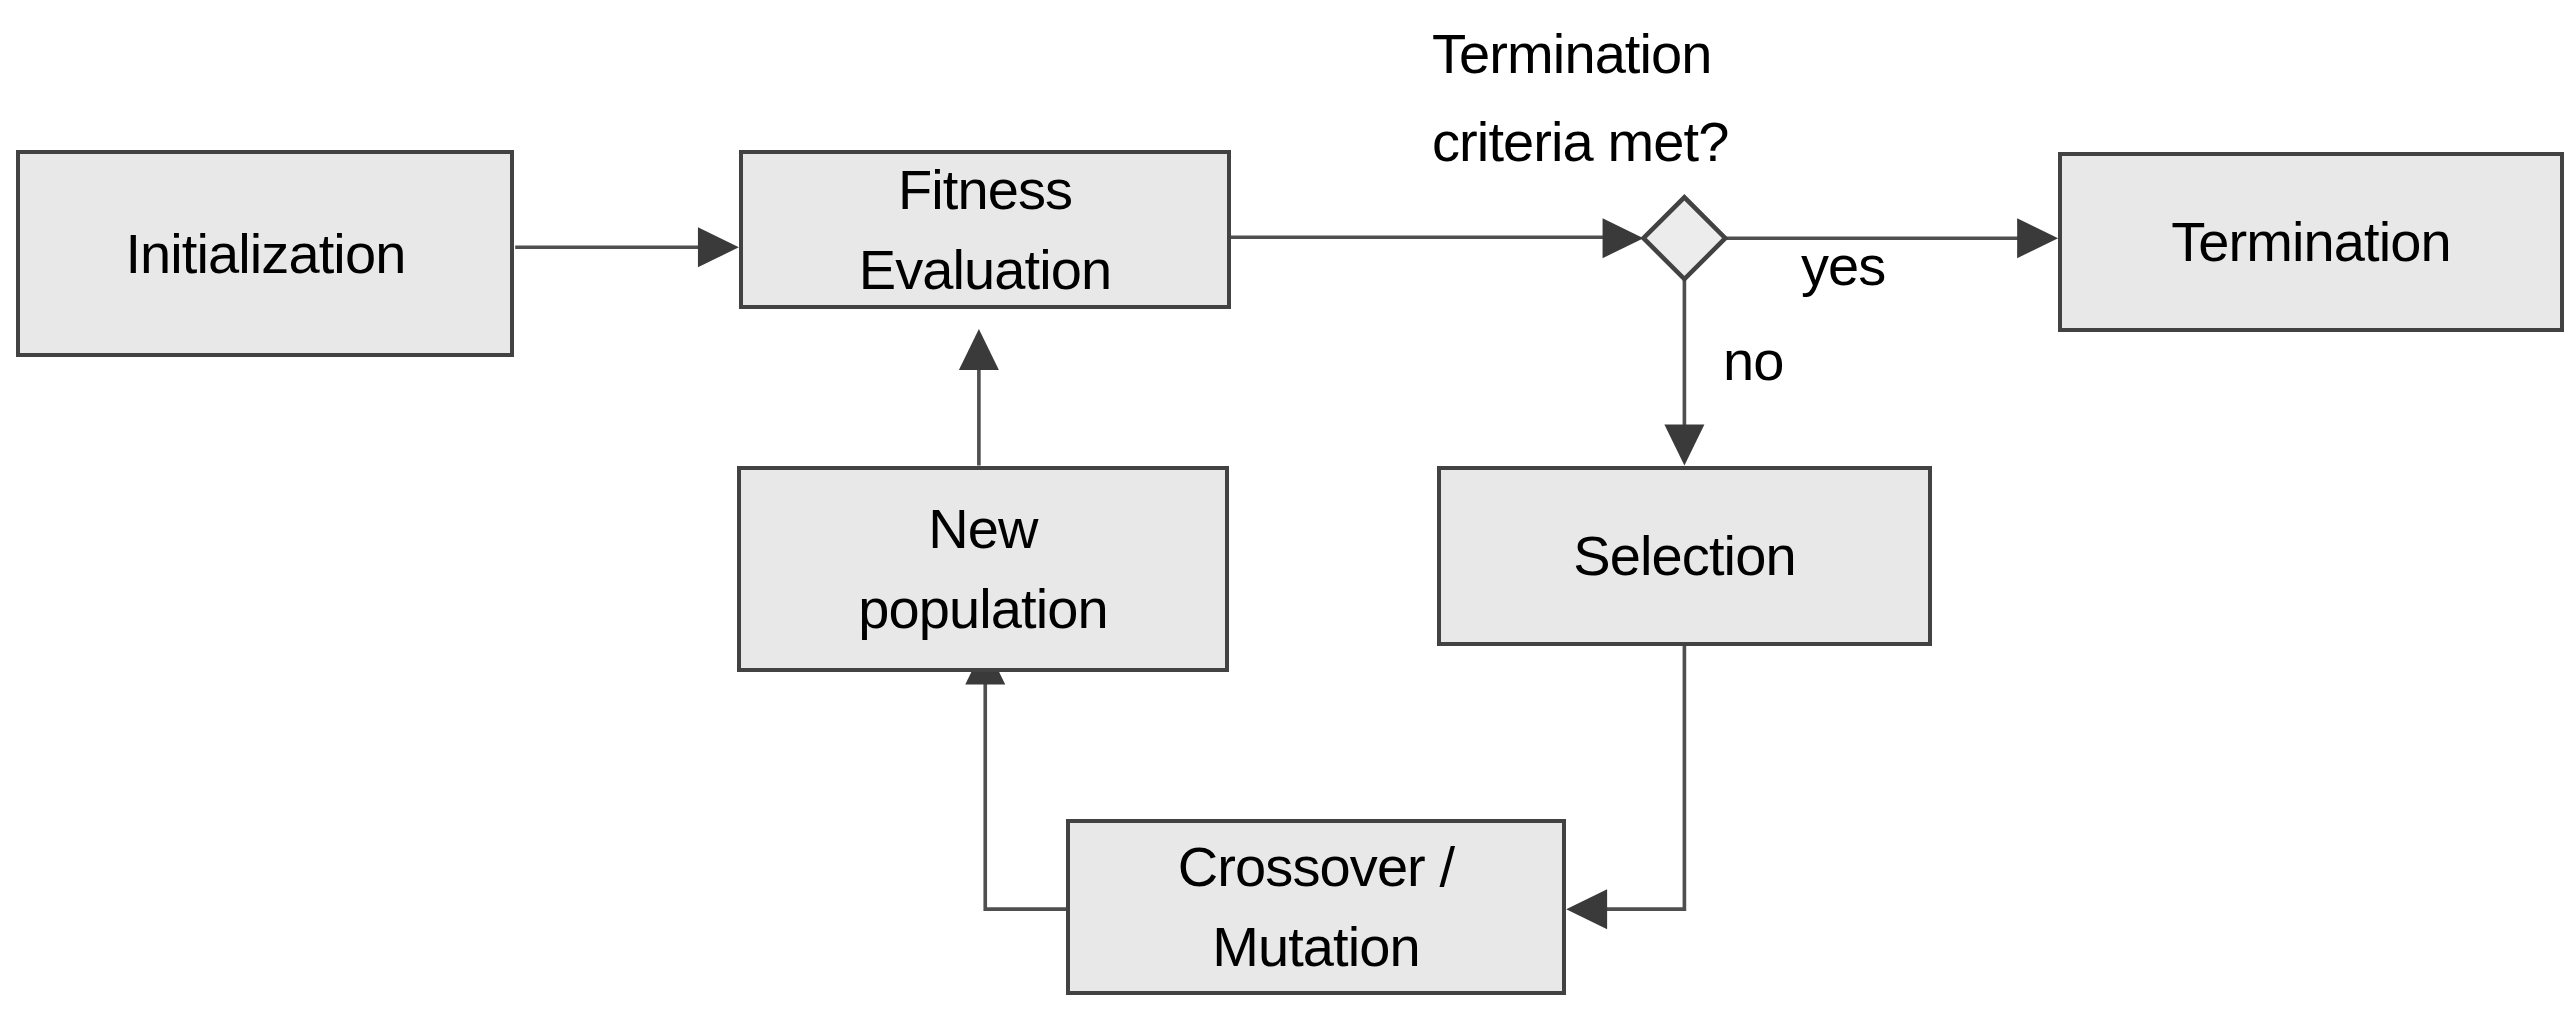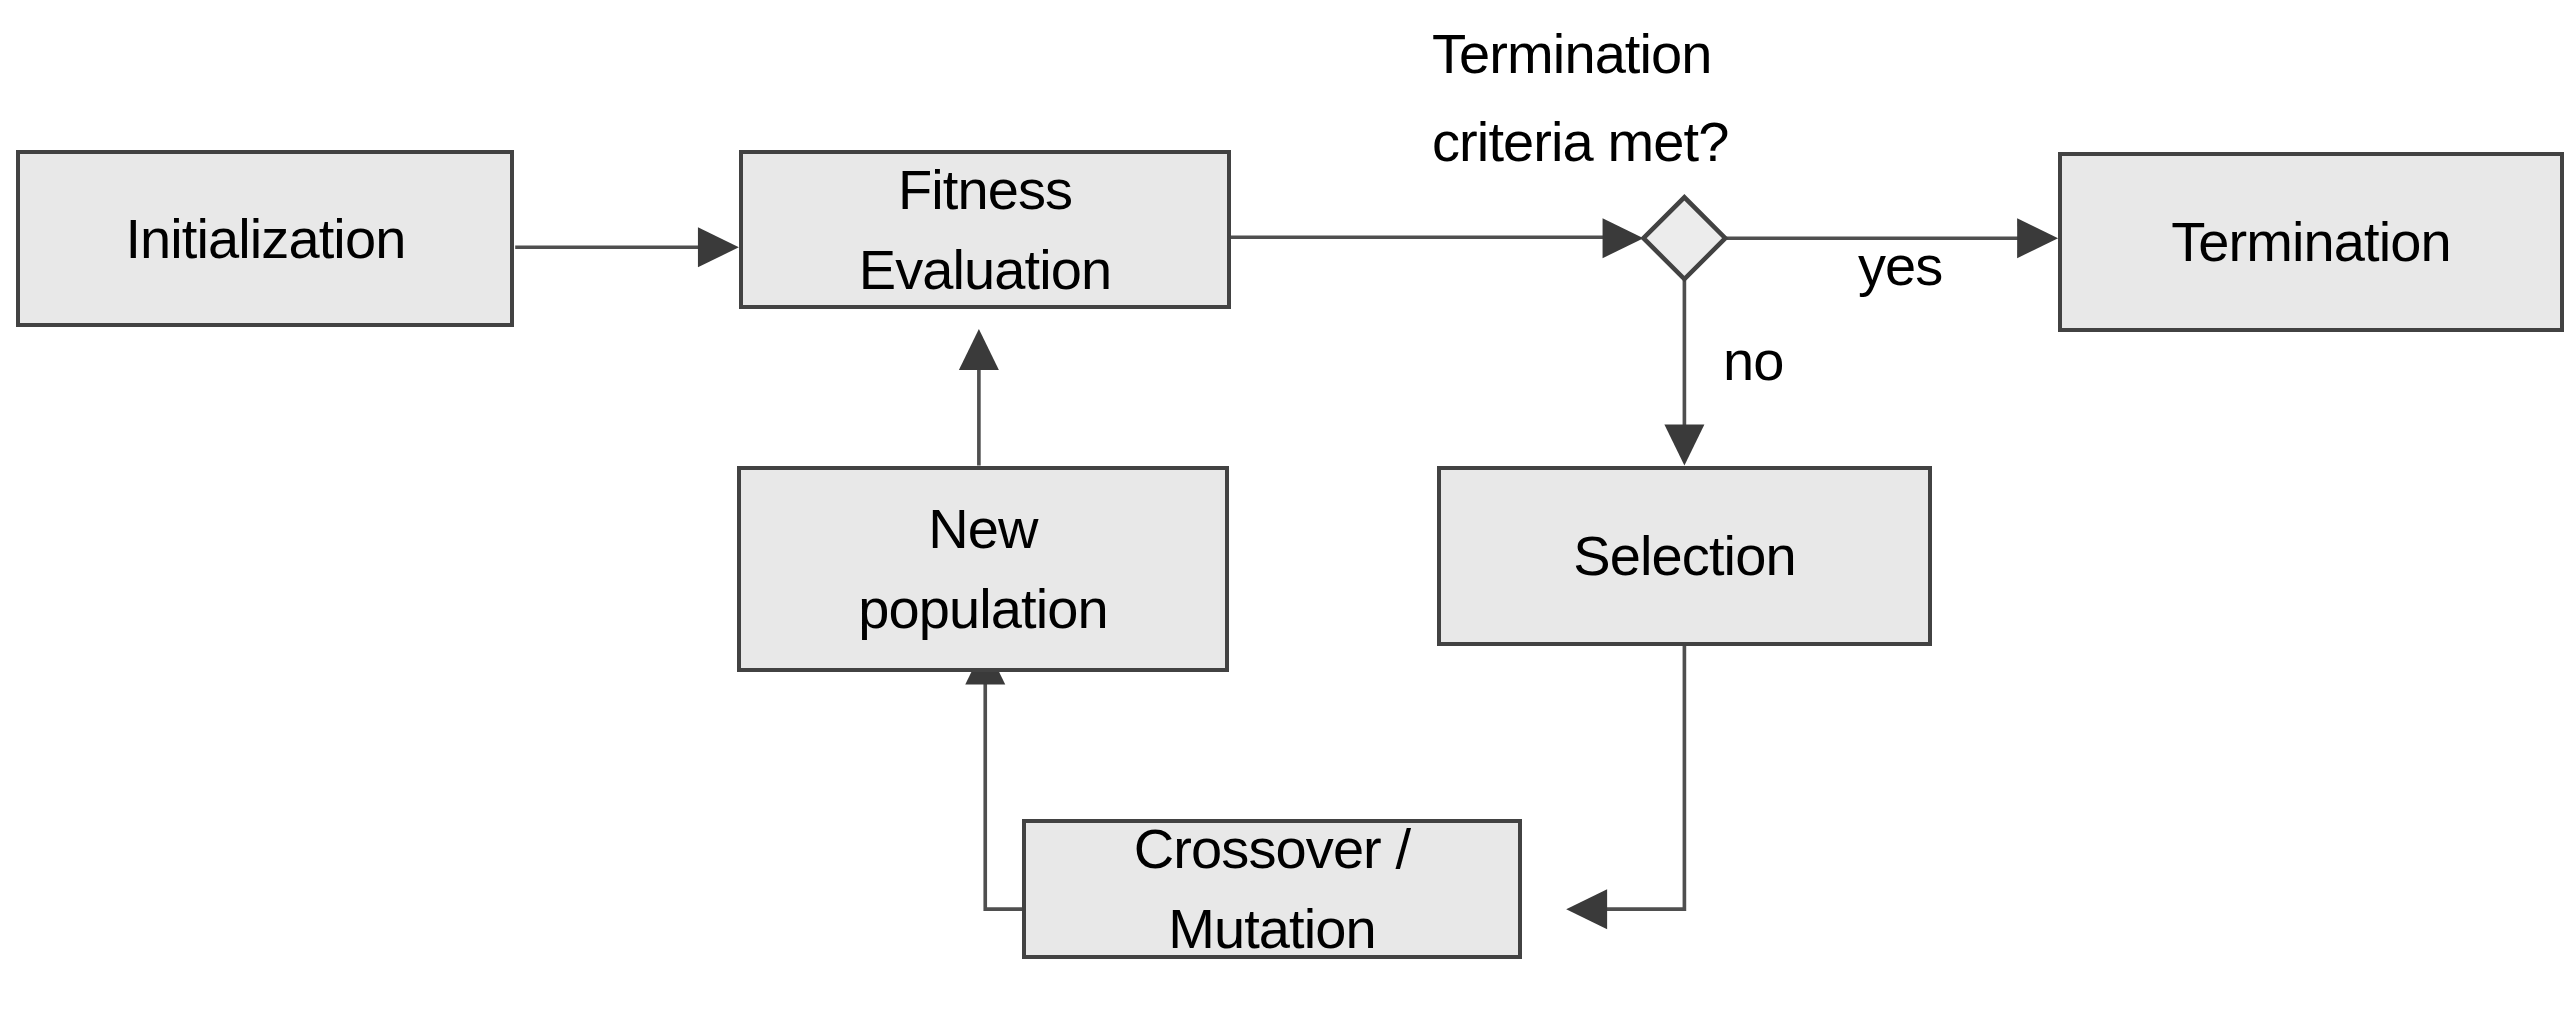--- a/index.html
+++ b/index.html
@@ -24,35 +24,35 @@
     box-sizing: border-box;
     display: flex;
     align-items: center;
     justify-content: center;
     text-align: center;
     font-size: 56px;
     line-height: 1.42;
     letter-spacing: -0.9px;
     white-space: pre-line;
   }
-  .node-initialization      { left: 16.4px;   top: 150px; width: 498px; height: 177px; }
+  .node-initialization      { left: 16.4px;   top: 150px; width: 498px; height: 207px; }
   .node-fitness-evaluation  { left: 739px;  top: 150px; width: 492px; height: 159px; }
   .node-termination         { left: 2058px; top: 152px; width: 506px; height: 180px; }
   .node-new-population      { left: 737px;  top: 466px; width: 492px; height: 206px; }
   .node-selection           { left: 1437px; top: 466px; width: 495px; height: 180px; text-align: center; }
-  .node-crossover-mutation  { left: 1022px; top: 819px; width: 500px; height: 140px; }
+  .node-crossover-mutation  { left: 1066px; top: 819px; width: 500px; height: 176px; }
   .edge-label {
     position: absolute;
     font-size: 56px;
     letter-spacing: -0.9px;
     line-height: 1.2;
     white-space: pre-line;
   }
   .label-decision { left: 1432px; top: 10px; line-height: 1.58; }
-  .label-yes      { left: 1858px; top: 232px; }
+  .label-yes      { left: 1801px; top: 232px; }
   .label-no       { left: 1723px; top: 327px; }
 </style>
 </head>
 <body>
 
 <div class="canvas">
 
   <svg class="edges-svg" viewBox="0 0 2832 1123" xmlns="http://www.w3.org/2000/svg">
 
     <line x1="566" y1="272" x2="770" y2="272" stroke="#4f4f4f" stroke-width="4"></line>

